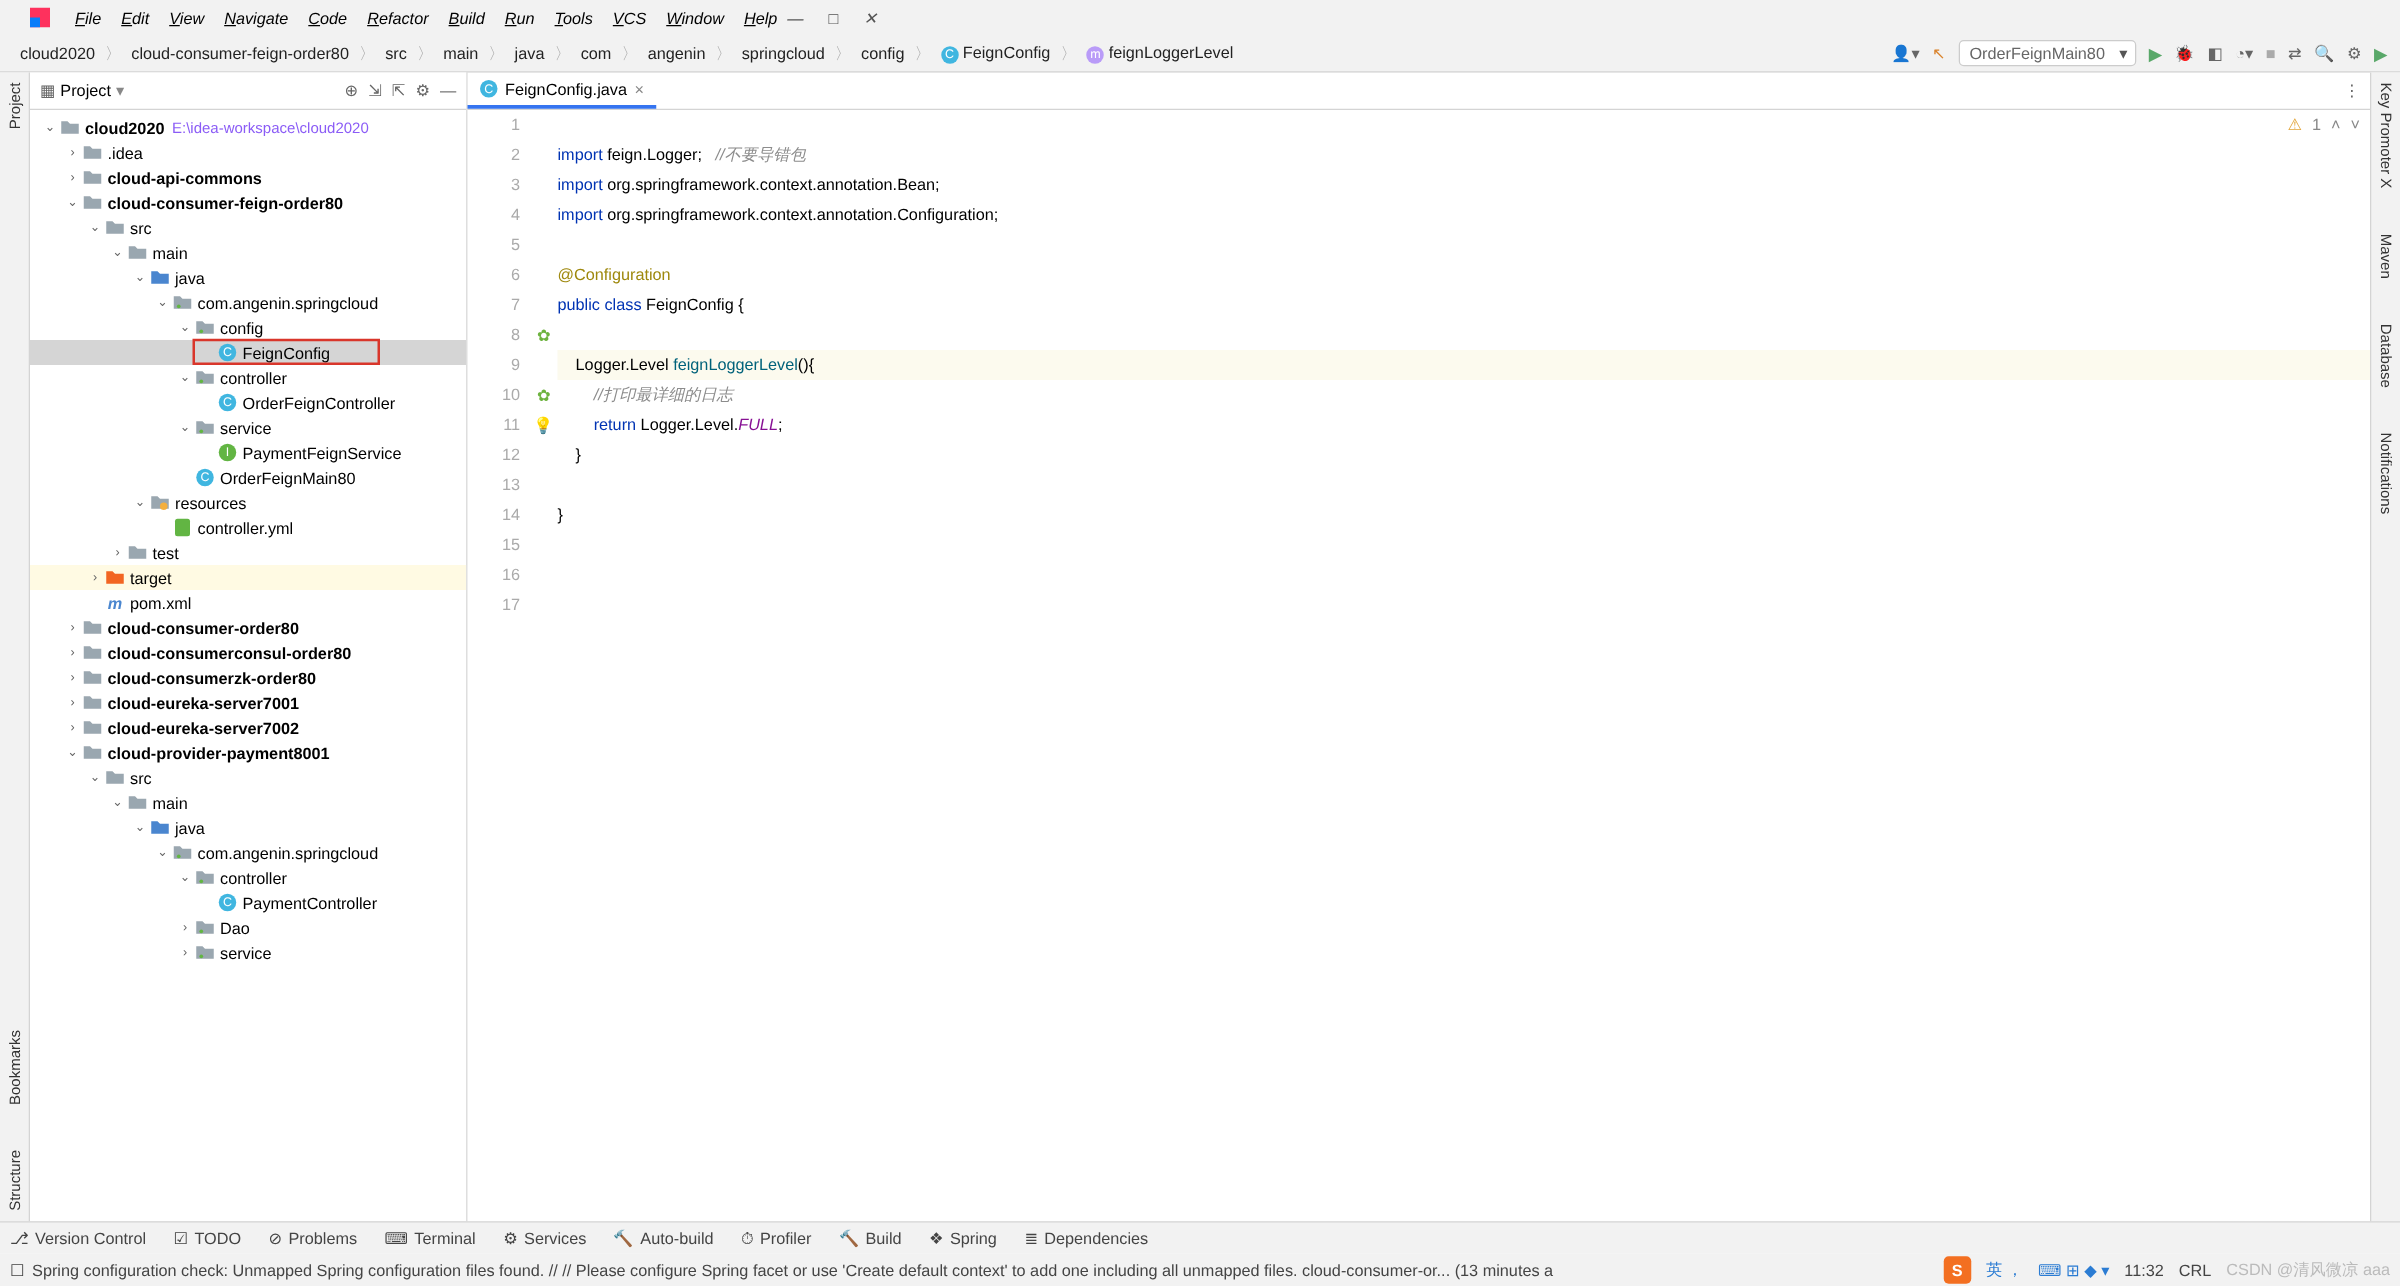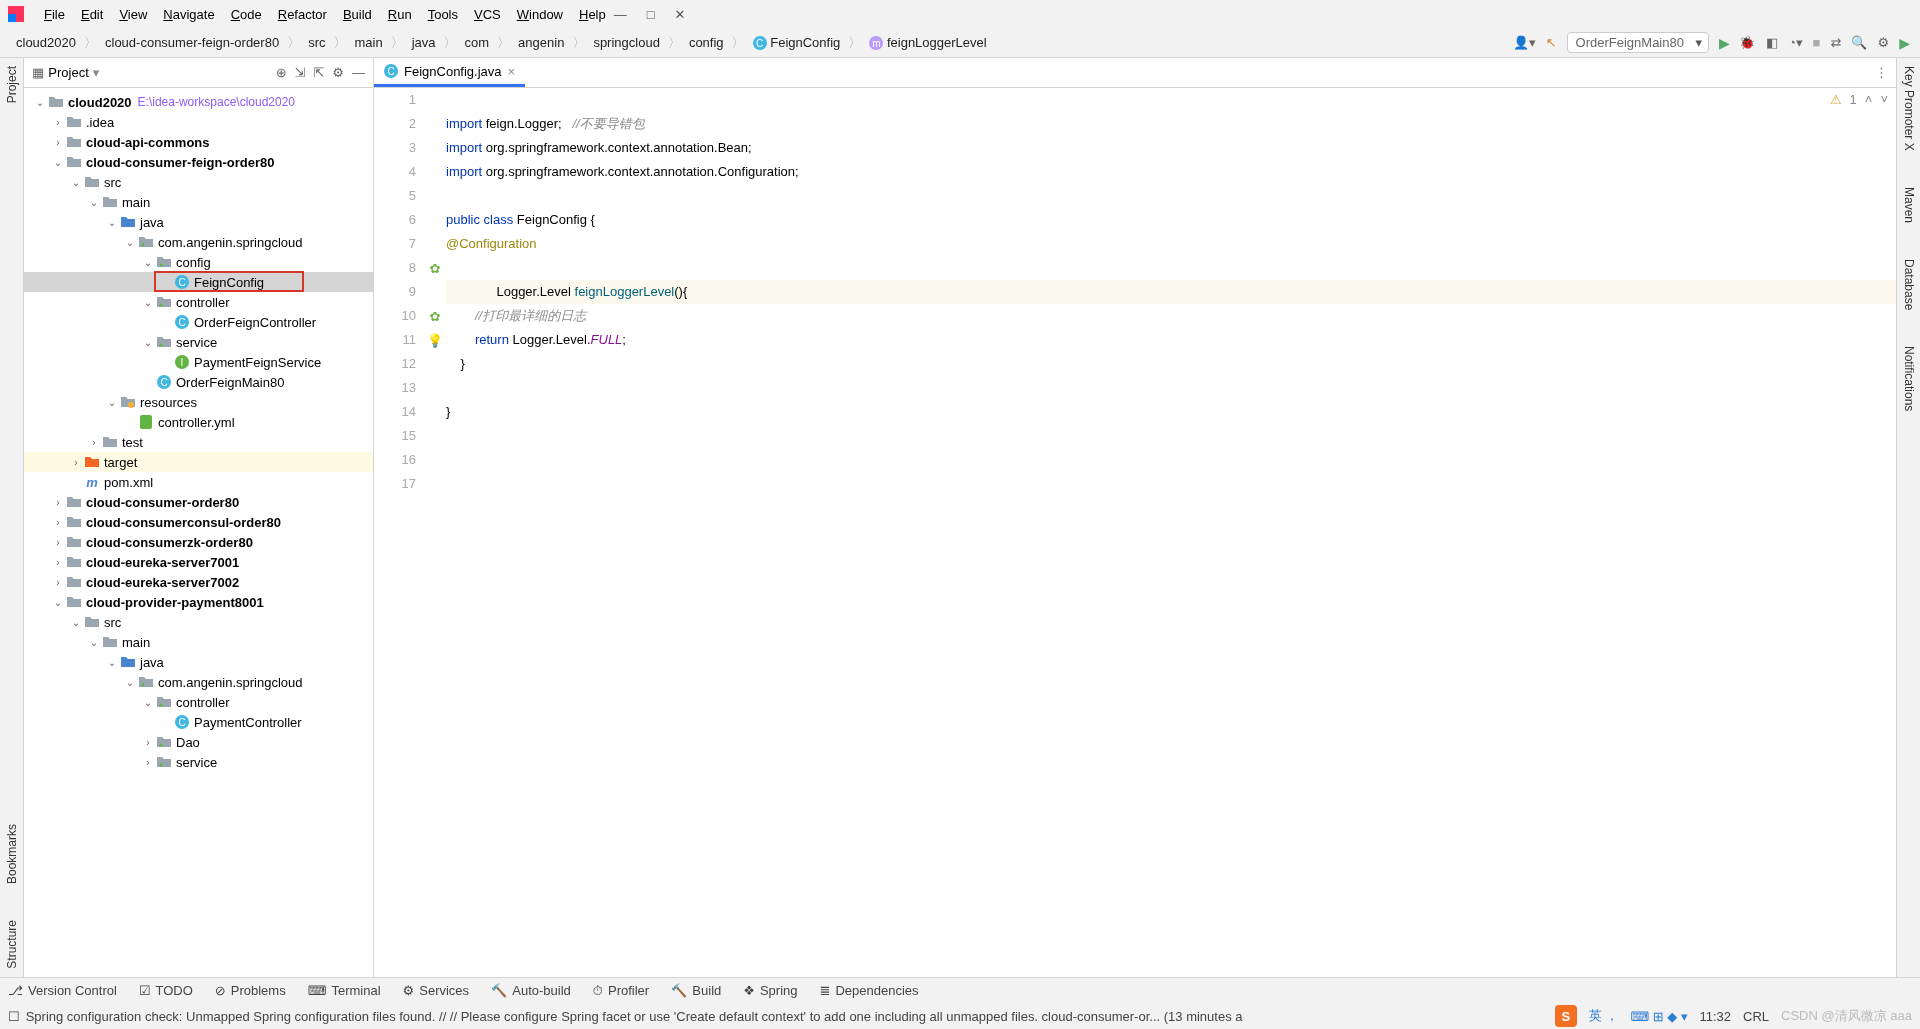--- a/index.html
+++ b/index.html
@@ -1,17 +1,17 @@
 <!DOCTYPE html>
 <html><head>
 <meta charset="utf-8">
 <style>
 * { margin: 0; padding: 0; box-sizing: border-box; font-family: "Segoe UI", sans-serif; font-size: 13px; }
 body { background: #fff; color: #000; width: 1920px; height: 1029px; overflow: hidden; display: flex; flex-direction: column; }
-.menubar { height: 28px; display: flex; align-items: center; padding: 0 8px; background: #f2f2f2; color: #000; }
+.menubar { height: 28px; display: flex; align-items: center; padding: 0 24px; background: #f2f2f2; color: #000; font-style: italic; }
 .menubar .logo { width: 16px; height: 16px; margin-right: 12px; }
 .menubar .logo svg { width: 16px; height: 16px; }
 .menubar .menu-item { padding: 0 8px; cursor: default; }
 .menubar .menu-item u { text-decoration: underline; }
 .menubar .title { flex: 1; text-align: center; color: #888; }
 .menubar .win-controls { display: flex; gap: 20px; color: #555; }
 .navbar { height: 30px; display: flex; align-items: center; padding: 0 10px; background: #f2f2f2; border-bottom: 1px solid #d4d4d4; }
 .breadcrumbs { display: flex; align-items: center; flex: 1; gap: 2px; }
 .crumb { padding: 0 6px; color: #222; }
 .crumb-sep { color: #aaa; }
@@ -45,21 +45,21 @@
 .tab { height: 100%; display: flex; align-items: center; padding: 0 10px; border-bottom: 3px solid #3574f0; gap: 6px; }
 .tab .close { color: #888; }
 .tabs .more { position: absolute; right: 8px; color: #666; }
 .editor { flex: 1; display: flex; font-family: "JetBrains Mono", Consolas, monospace; font-size: 14px; position: relative; overflow: hidden; }
 .gutter-nums { width: 50px; text-align: right; color: #aaa; padding-right: 8px; background: #fff; }
 .gutter-nums div { height: 24px; line-height: 24px; }
 .gutter-icons { width: 22px; background: #fff; }
 .gutter-icons div { height: 24px; display: flex; align-items: center; justify-content: center; }
 .code { flex: 1; background: #fff; }
 .code .line { height: 24px; line-height: 24px; white-space: pre; }
-.code .current { background: #fcfaee; padding-left: 36px; }
+.code .current { background: #fcfaee; }
 .kw { color: #0033b3; }
 .ano { color: #9e880d; }
 .cls { color: #000; }
 .cmt { color: #8c8c8c; font-style: italic; }
 .mtd { color: #00627a; }
 .fld2 { color: #871094; font-style: italic; }
 .editor-status { position: absolute; top: 4px; right: 8px; display: flex; gap: 8px; color: #888; align-items: center; }
 .warn-tri { color: #e2a53a; }
 .statusbar-tools { height: 26px; display: flex; align-items: center; padding: 0 8px; gap: 22px; background: #f2f2f2; border-top: 1px solid #d4d4d4; color: #444; }
 .statusbar-tools .tool { display: flex; align-items: center; gap: 5px; }
@@ -513,22 +513,22 @@
           <div></div>
           <div></div>
           <div></div>
         </div>
       <div class="code" id="code">
           <div class="line">&nbsp;</div>
           <div class="line"><span class="kw">import</span> feign.Logger;   <span class="cmt">//不要导错包</span></div>
           <div class="line"><span class="kw">import</span> org.springframework.context.annotation.<span class="cls">Bean</span>;</div>
           <div class="line"><span class="kw">import</span> org.springframework.context.annotation.<span class="cls">Configuration</span>;</div>
           <div class="line">&nbsp;</div>
+          <div class="line"><span class="ano">@Configuration</span></div>
           <div class="line"><span class="kw">public</span> <span class="kw">class</span> <span class="cls">FeignConfig</span> {</div>
-          <div class="line"><span class="ano">@Configuration</span></div>
           <div class="line">&nbsp;</div>
           <div class="line current">    Logger.Level <span class="mtd">feignLoggerLevel</span>(){</div>
           <div class="line">        <span class="cmt">//打印最详细的日志</span></div>
           <div class="line">        <span class="kw">return</span> Logger.Level.<span class="fld2">FULL</span>;</div>
           <div class="line">    }</div>
           <div class="line">&nbsp;</div>
           <div class="line">}</div>
           <div class="line">&nbsp;</div>
         </div>
       <div class="editor-status">

